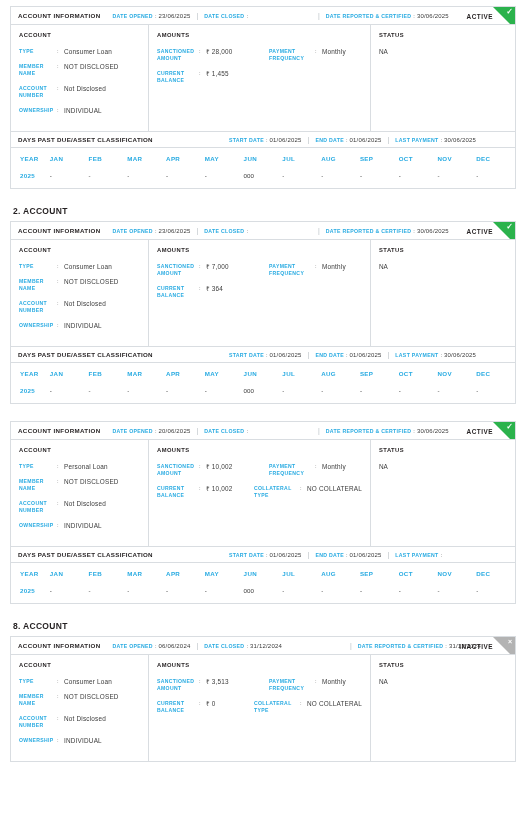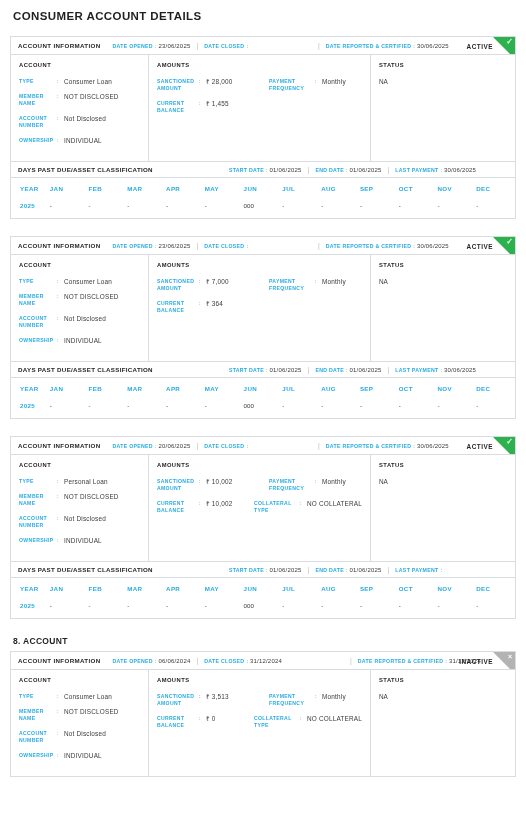--- a/index.html
+++ b/index.html
@@ -190,21 +190,20 @@
     font-weight: bold;
     letter-spacing: .3px;
   }
   .dpd-table th:first-child, .dpd-table td:first-child { padding-left: 9px; }
   .dash { color: #8d9499; }
 </style>
 </head>
 <body>
 
 <div class="page">
-  <div class="page-title">CONSUMER ACCOUNT DETAILS</div>
   <div id="accounts-root">
       <div class="card">
         <div class="card-head">
           <span class="head-title">ACCOUNT INFORMATION</span>
           <div class="kv head-g1">
             <span class="k">DATE OPENED</span>
             <span class="sep-colon">:</span>
             <span class="v">23/06/2025</span>
           </div>
           <span class="pipe">|</span>
@@ -328,20 +327,21 @@
               <td class="dash">-</td>
               <td class="dash">-</td>
               <td class="dash">-</td>
               <td class="dash">-</td>
               <td class="dash">-</td>
               <td class="dash">-</td>
             </tr>
           </tbody>
         </table>
       </div>
+      <div class="acct-label">2. ACCOUNT</div>
       <div class="card">
         <div class="card-head">
           <span class="head-title">ACCOUNT INFORMATION</span>
           <div class="kv head-g1">
             <span class="k">DATE OPENED</span>
             <span class="sep-colon">:</span>
             <span class="v">23/06/2025</span>
           </div>
           <span class="pipe">|</span>
           <div class="kv head-g2">

